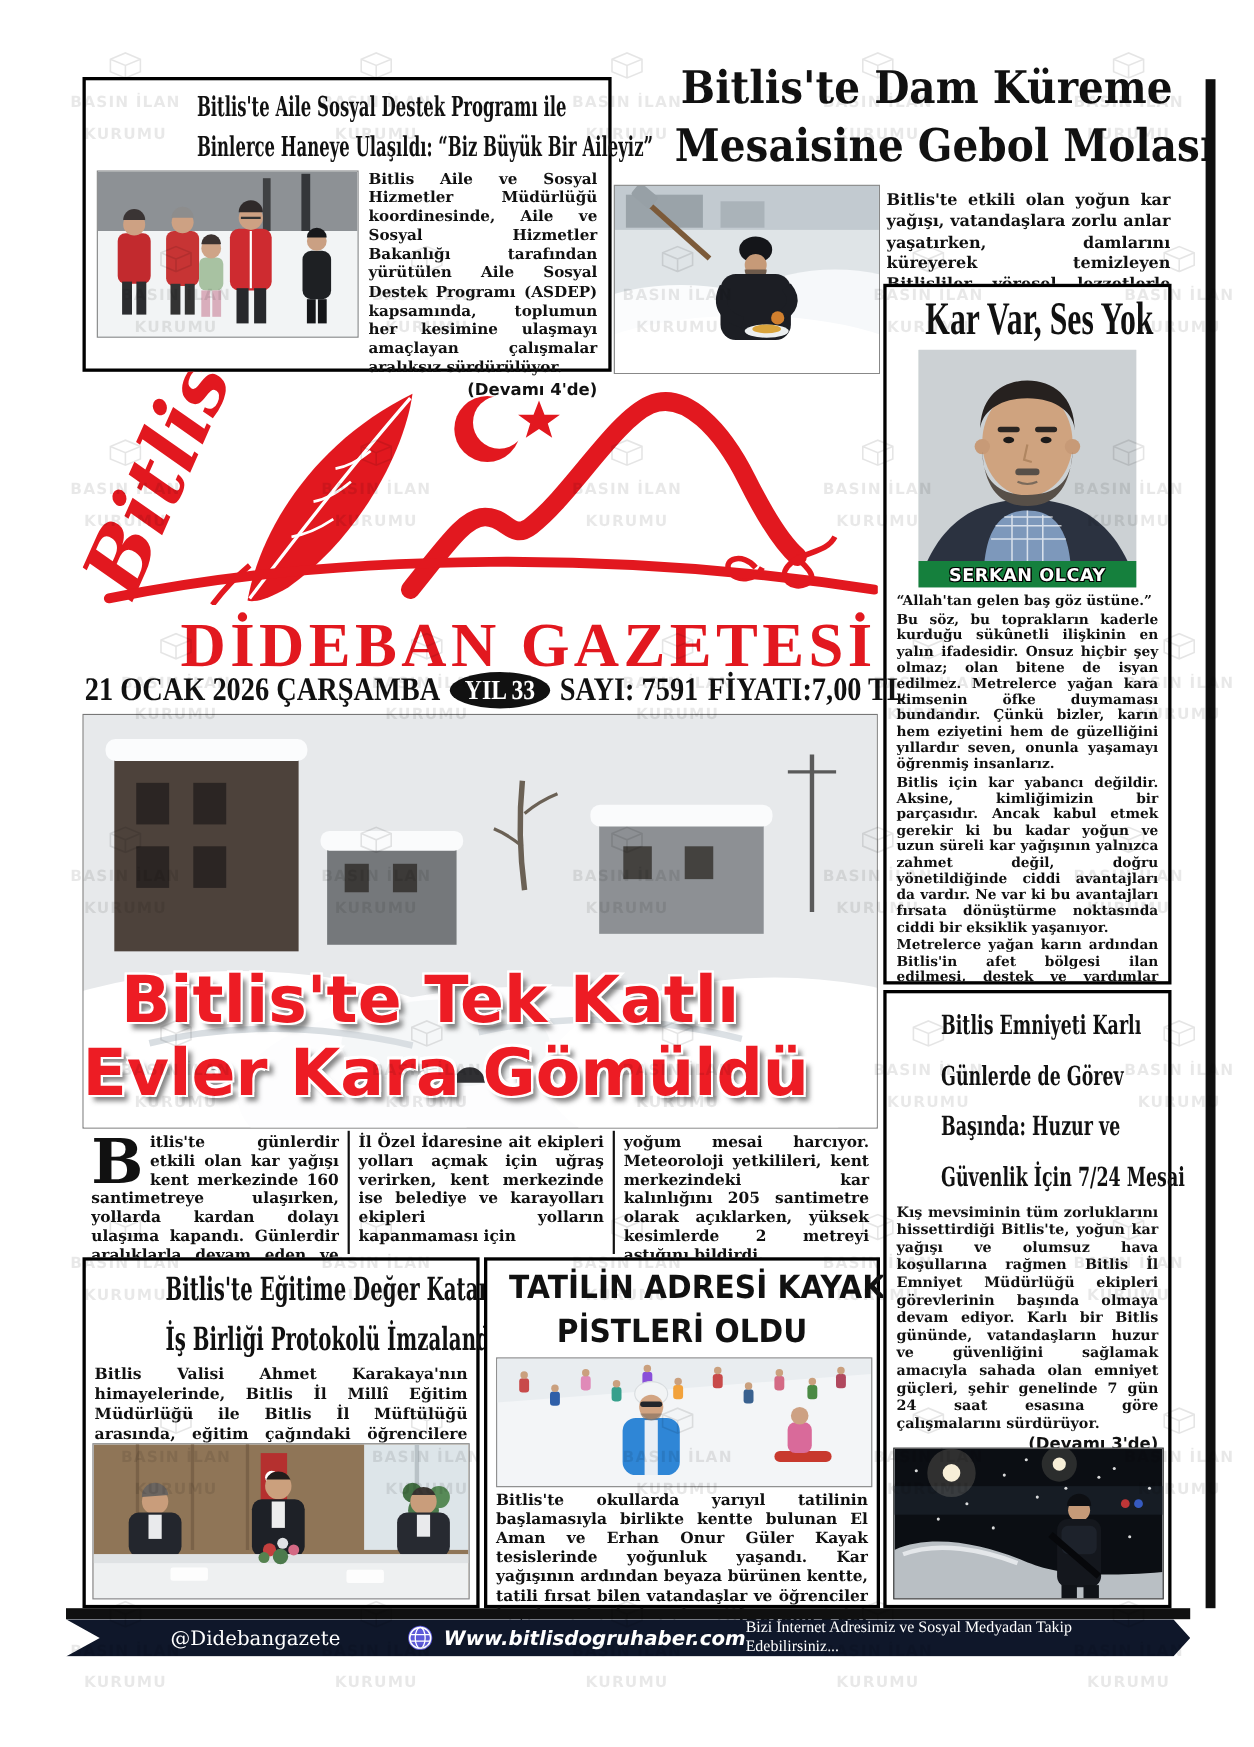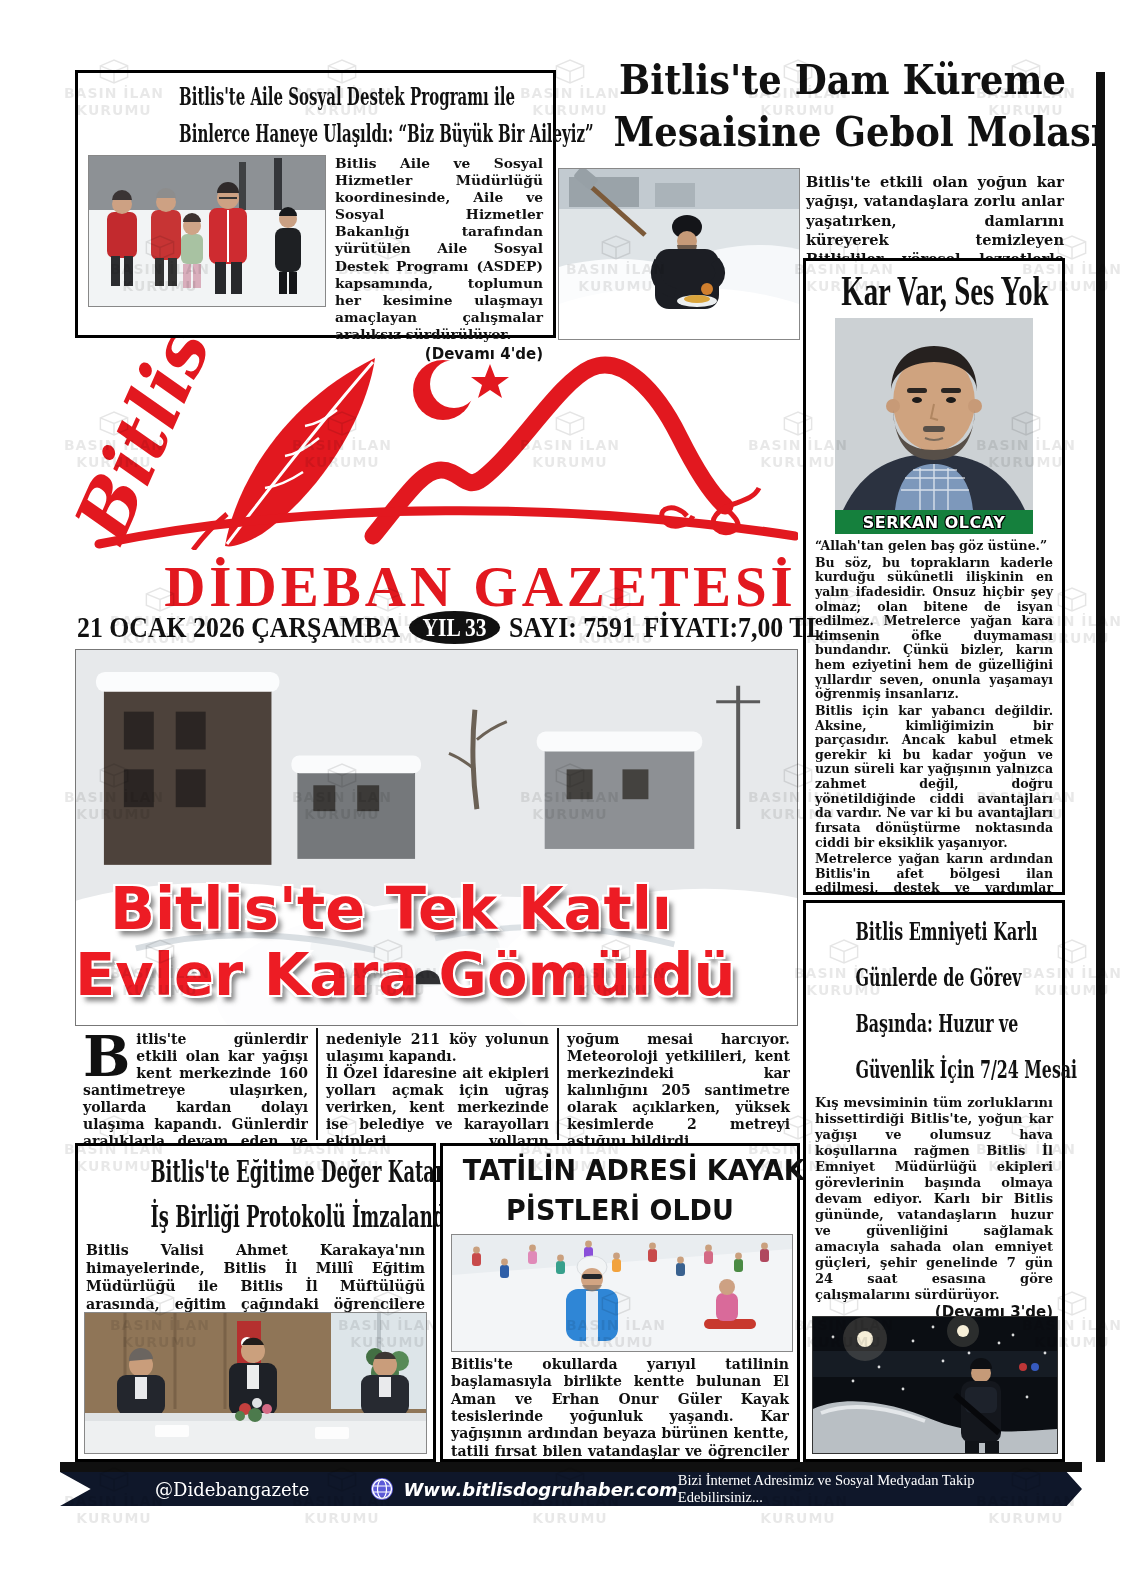--- a/index.html
+++ b/index.html
@@ -103,21 +103,21 @@
           display:flex;align-items:center;
           clip-path:polygon(0% 0%,98.5% 0%,100% 50%,98.5% 100%,0% 100%,3% 50%);}
   .ribbon-social{margin-left:95px;font-size:18px;font-family:"DejaVu Serif",serif;}
   .ribbon-center{display:flex;align-items:center;gap:10px;margin-left:60px;}
   .ribbon-site{font-family:"DejaVu Sans",sans-serif;font-weight:bold;font-size:18px;font-style:italic;}
   .ribbon-note{margin-left:auto;margin-right:40px;font-family:"Liberation Serif",serif;font-size:14.5px;}
 
   
   #wm{position:absolute;inset:0;z-index:6;pointer-events:none;display:grid;
       grid-template-columns:repeat(5,1fr);grid-auto-rows:176px;}
-  .wm-tile{display:flex;flex-direction:column;align-items:center;justify-content:center;gap:1px;
+  .wm-tile{display:flex;flex-direction:column;align-items:center;justify-content:center;gap:13px;
            color:rgba(0,0,0,0.09);font-family:"DejaVu Sans",sans-serif;font-weight:bold;
            font-size:14px;letter-spacing:1px;}
 </style>
 </head>
 <body>
 
 <div class="page">
 
   <section class="box" id="box-asdep">
     <h2>
@@ -289,21 +289,20 @@
   <div id="main-headline">
     <span>Bitlis'te Tek Katlı</span>
     <span>Evler Kara Gömüldü</span>
   </div>
 
   <div id="cols">
     <div class="col">
       <p><span class="dropcap">B</span><span>itlis'te günlerdir etkili olan kar yağışı kent merkezinde 160 santimetreye ulaşırken, yollarda kardan dolayı ulaşıma kapandı. Günlerdir aralıklarla devam eden ve etkisini artıran kar yağışı</span></p>
     </div>
     <div class="col">
-      <p>nedeniyle 211 köy yolunun ulaşımı kapandı.</p>
       <p>İl Özel İdaresine ait ekipleri yolları açmak için uğraş verirken, kent merkezinde ise belediye ve karayolları ekipleri yolların kapanmaması için</p>
     </div>
     <div class="col">
       <p>yoğum mesai harcıyor. Meteoroloji yetkilileri, kent merkezindeki kar kalınlığını 205 santimetre olarak açıklarken, yüksek kesimlerde 2 metreyi aştığını bildirdi.</p>
       <div class="dev">(Devamı 8'de)</div>
     </div>
   </div>
 
   <section class="box" id="box-egitim">
     <h2 style="margin:0">

